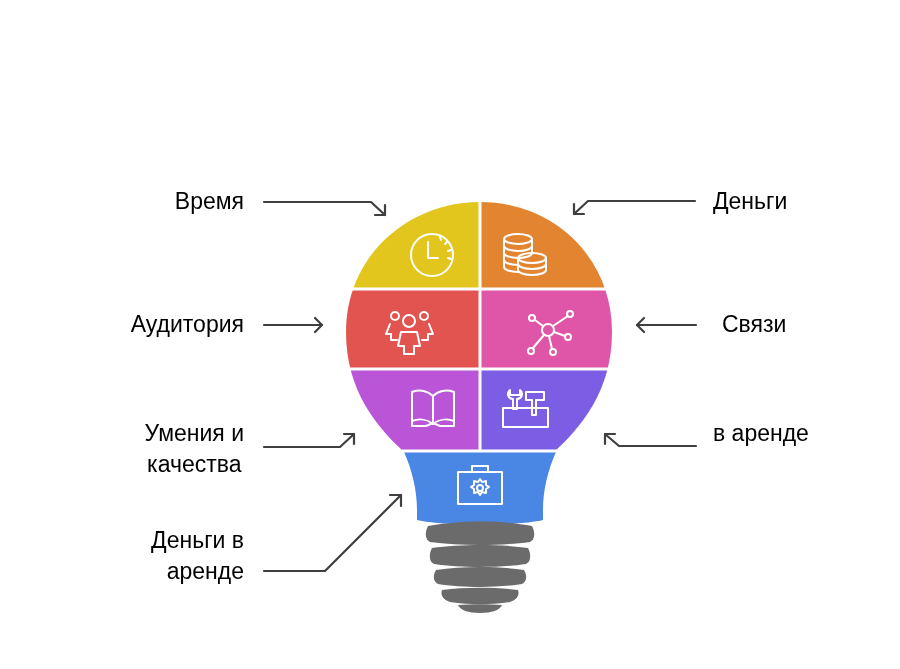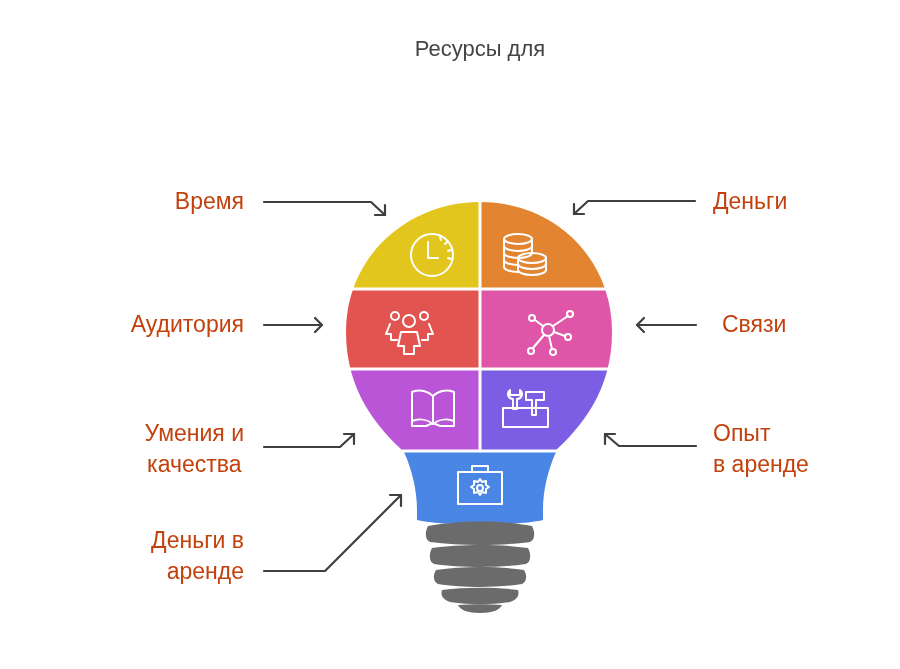--- a/index.html
+++ b/index.html
@@ -1,29 +1,28 @@
 <!DOCTYPE html>
 <html><head>
 <meta charset="utf-8">
 <style>
   html, body { margin: 0; padding: 0; background: #ffffff; }
   body { width: 900px; height: 669px; position: relative; overflow: hidden;
          font-family: "Liberation Sans", "DejaVu Sans", sans-serif; color: #3d3d3d; }
   .title { position: absolute; left: 330px; top: 34px; width: 300px; text-align: center;
            font-size: 22px; line-height: 30px; color: #444; }
-  .label { position: absolute; font-size: 23px; line-height: 31px; color: #c2410c; }
+  .label { position: absolute; font-size: 23px; line-height: 31px; color: #000000; }
   .label.left { text-align: right; }
   .label.right { text-align: left; }
   svg.diagram { position: absolute; left: 0; top: 0; }
 </style>
 </head>
 <body>
 
 <div class="title">
-  <div>Ресурсы для</div>
 </div>
 
 <svg class="diagram" width="900" height="669" viewBox="0 0 900 669">
   <defs>
     <clipPath id="bulbClip">
       <path d="M480,202 C552,202 612,256 612,332 C612,392 580,428 554,452 L404,452 C378,428 346,392 346,332 C346,256 408,202 480,202 Z"></path>
     </clipPath>
   </defs>
 
   <g clip-path="url(#bulbClip)">
@@ -161,20 +160,19 @@
 <div class="label right" style="left:713px; top:186px;">Деньги</div>
 <div class="label left" style="right:656px; top:309px;">Аудитория</div>
 <div class="label right" style="left:722px; top:309px;">Связи</div>
 
 <div class="label left" style="right:656px; top:418px;text-align:center;">
   <div>Умения и</div>
   <div>качества</div>
 </div>
 
 <div class="label right" style="left:713px; top:418px;">
-  <div>Опыт</div>
   <div>в аренде</div>
 </div>
 
 <div class="label left" style="right:656px; top:525px;">
   <div>Деньги в</div>
   <div>аренде</div>
 </div>
 
 </body></html>

